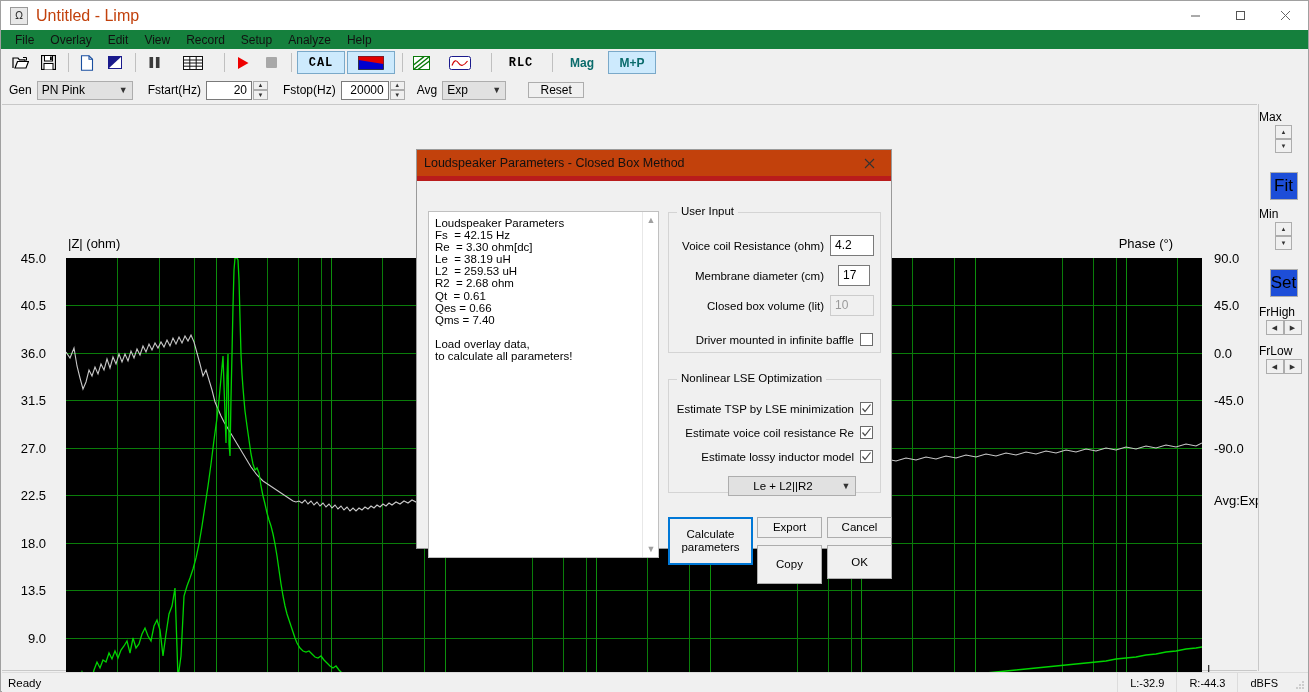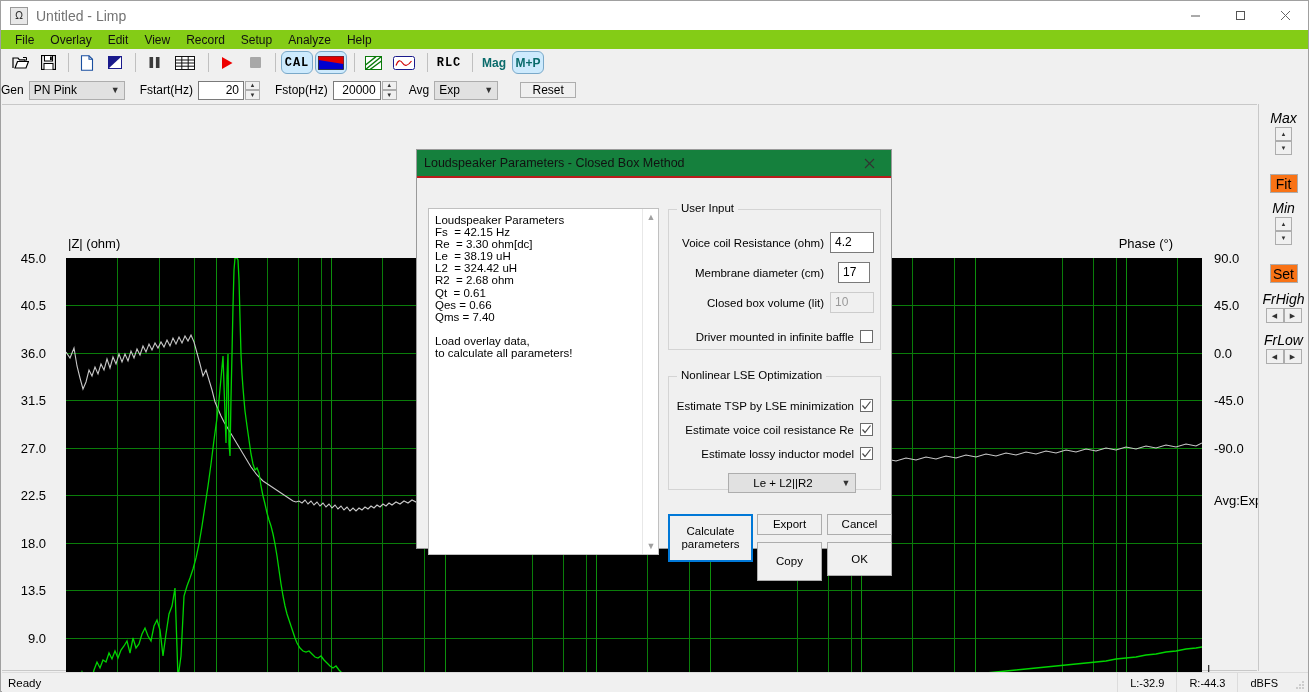--- a/index.html
+++ b/index.html
@@ -8,40 +8,40 @@
     background:#f0f0f0;
     font-family:"Liberation Sans","DejaVu Sans",sans-serif;
     font-size:12px;color:#000;
     -webkit-font-smoothing:antialiased;
   }
   .app{position:relative;width:1309px;height:692px;background:#f0f0f0;border:1px solid #a0a0a0;box-sizing:border-box;}
 
   
   .titlebar{position:absolute;left:0;top:0;width:1307px;height:29px;background:#ffffff;display:flex;align-items:center;}
   .app-icon{width:16px;height:16px;margin-left:9px;margin-right:8px;border:1px solid #999;background:#e8e8e8;display:flex;align-items:center;justify-content:center;font-size:10px;color:#333;font-family:"DejaVu Sans",sans-serif;}
-  .title-text{font-size:14px;color:#737373;}
+  .title-text{font-size:16px;color:#c2410c;}
   .wincontrols{position:absolute;right:0;top:0;height:29px;display:flex;}
   .wb{width:45px;height:29px;display:flex;align-items:center;justify-content:center;color:#555;font-size:13px;}
   .wb svg{display:block;}
 
   
-  .menubar{position:absolute;left:0;top:29px;width:1307px;height:19px;background:#84cc16;display:flex;align-items:center;padding-left:6px;box-sizing:border-box;}
+  .menubar{position:absolute;left:0;top:29px;width:1307px;height:19px;background:#15803d;display:flex;align-items:center;padding-left:6px;box-sizing:border-box;}
   .menu-item{padding:1px 8px;font-size:12px;color:#111;}
 
   
   .toolbar{position:absolute;left:0;top:48px;width:1307px;height:27px;background:#f0f0f0;display:flex;align-items:center;padding-left:6px;box-sizing:border-box;}
   .tb{width:26px;height:23px;display:flex;align-items:center;justify-content:center;margin-right:2px;box-sizing:border-box;border:1px solid transparent;}
   .tb.sel{background:#cdeafd;border:1px solid #7aa9c9;}
   .tbsep{width:1px;height:19px;background:#c0c0c0;margin:0 5px;}
   .tbtext{font-family:"Liberation Mono","DejaVu Sans Mono",monospace;font-size:12px;font-weight:bold;letter-spacing:1px;}
   .tbtext.teal{color:#0a6b6b;font-family:"Liberation Sans",sans-serif;letter-spacing:0;}
-  .tb.wide{width:32px;border-radius:6px;}
-
-  
-  .parambar{position:absolute;left:0;top:76px;width:1307px;height:26px;background:#f0f0f0;display:flex;align-items:center;box-sizing:border-box;}
+  .tb.wide{width:48px;}
+
+  
+  .parambar{position:absolute;left:0;top:76px;width:1307px;height:26px;background:#f0f0f0;display:flex;align-items:center;padding-left:8px;box-sizing:border-box;}
   .plabel{font-size:12px;margin-right:5px;}
   .combo{height:19px;background:#e1e1e1;border:1px solid #adadad;display:flex;align-items:center;box-sizing:border-box;font-size:12px;}
   .combo .cval{padding-left:4px;flex:1;white-space:nowrap;overflow:hidden;}
   .combo .carrow{width:17px;display:flex;align-items:center;justify-content:center;color:#333;font-size:9px;}
   .numbox{height:19px;background:#fff;border:1px solid #7a7a7a;box-sizing:border-box;font-size:12px;text-align:right;padding-right:4px;line-height:17px;}
   .spin{width:15px;height:19px;display:flex;flex-direction:column;margin-left:1px;}
   .spin div{flex:1;border:1px solid #adadad;background:#f0f0f0;display:flex;align-items:center;justify-content:center;font-size:6px;color:#333;box-sizing:border-box;}
   .btn{background:#f0f0f0;border:1px solid #adadad;font-size:12px;display:flex;align-items:center;justify-content:center;box-sizing:border-box;text-align:center;}
 
   
@@ -55,37 +55,37 @@
   .vline{position:absolute;top:0;height:100%;width:1px;background:#0a7d0a;}
   .vline.major{background:#0d8f0d;}
 
   .ytick{position:absolute;right:1211px;font-size:13px;color:#000;white-space:nowrap;transform:translateY(-50%);}
   .ytick2{position:absolute;left:1212px;font-size:13px;color:#000;white-space:nowrap;transform:translateY(-50%);}
   .avgexp{position:absolute;left:1212px;top:388px;font-size:13px;}
   .limp{position:absolute;left:1205px;top:558px;font-size:13px;line-height:14px;color:#2c2c2c;}
 
   
   .rightpanel{position:absolute;left:1257px;top:103px;width:50px;height:567px;background:#f0f0f0;border-left:1px solid #c8c8c8;box-sizing:border-box;}
-  .rp-label{text-align:center;font-size:14px;color:#000;font-style:italic;}
+  .rp-label{text-align:left;font-size:12px;color:#000;}
   .rp-vspin{width:17px;height:28px;margin:1px auto 0;display:flex;flex-direction:column;}
   .rp-vspin div{flex:1;border:1px solid #adadad;background:#f0f0f0;display:flex;align-items:center;justify-content:center;font-size:6px;color:#333;box-sizing:border-box;}
-  .rp-btn{width:28px;height:19px;margin:0 auto;background:#f97316;border:1px solid #adadad;display:flex;align-items:center;justify-content:center;font-size:14px;box-sizing:border-box;}
+  .rp-btn{width:28px;height:28px;margin:0 auto;background:#1d4ed8;border:1px solid #adadad;display:flex;align-items:center;justify-content:center;font-size:17px;box-sizing:border-box;}
   .rp-hspin{width:36px;height:15px;margin:1px auto 0;display:flex;}
   .rp-hspin div{flex:1;border:1px solid #adadad;background:#f0f0f0;display:flex;align-items:center;justify-content:center;font-size:7px;color:#333;box-sizing:border-box;}
 
   
   .statusbar{position:absolute;left:1px;top:671px;width:1306px;height:20px;background:#f0f0f0;border-top:1px solid #dcdcdc;box-sizing:border-box;display:flex;align-items:center;}
   .sb-ready{margin-left:6px;font-size:11.5px;}
   .sb-right{margin-left:auto;display:flex;align-items:center;height:20px;}
   .sb-cell{font-size:11px;padding:0 12px;height:20px;display:flex;align-items:center;border-left:1px solid #dcdcdc;}
   .sb-grip{width:18px;height:20px;display:flex;align-items:flex-end;justify-content:flex-end;padding:0 3px 3px 0;box-sizing:border-box;}
 
   
   .dialog{position:absolute;left:415px;top:148px;width:476px;height:400px;background:#f0f0f0;border:1px solid #9a9a9a;box-sizing:border-box;box-shadow:0 0 0 0 rgba(0,0,0,0);}
-  .dlg-title{height:26px;background:#15803d;display:flex;align-items:center;border-bottom:2px solid #b91c1c;}
+  .dlg-title{height:26px;background:#c2410c;display:flex;align-items:center;border-bottom:5px solid #b91c1c;}
   .dlg-title-text{margin-left:7px;font-size:12.5px;color:#111;}
   .dlg-close{margin-left:auto;width:44px;height:26px;display:flex;align-items:center;justify-content:center;color:#333;}
   .dlg-body{position:relative;height:373px;}
 
   .listbox{position:absolute;left:11px;top:30px;width:231px;height:347px;background:#fff;border:1px solid #c0c0c0;box-sizing:border-box;overflow:hidden;}
   .lb-text{padding:5px 0 0 6px;font-size:11.5px;line-height:12.1px;white-space:pre;color:#000;}
   .lb-sb{position:absolute;right:0;top:0;width:16px;height:100%;background:#fff;border-left:1px solid #e8e8e8;box-sizing:border-box;}
   .lb-arrow{width:16px;height:16px;display:flex;align-items:center;justify-content:center;color:#a0a0a0;font-size:9px;}
   .lb-arrow.bot{position:absolute;bottom:0;}
 
@@ -396,21 +396,21 @@
       </div>
     </div>
 
     <div class="dlg-body">
 
       <div class="listbox">
         <div class="lb-text">Loudspeaker Parameters
 Fs  = 42.15 Hz
 Re  = 3.30 ohm[dc]
 Le  = 38.19 uH
-L2  = 324.42 uH
+L2  = 259.53 uH
 R2  = 2.68 ohm
 Qt  = 0.61
 Qes = 0.66
 Qms = 7.40
 
 Load overlay data,
 to calculate all parameters!</div>
         <div class="lb-sb">
           <div class="lb-arrow">▲</div>
           <div class="lb-arrow bot">▼</div>

